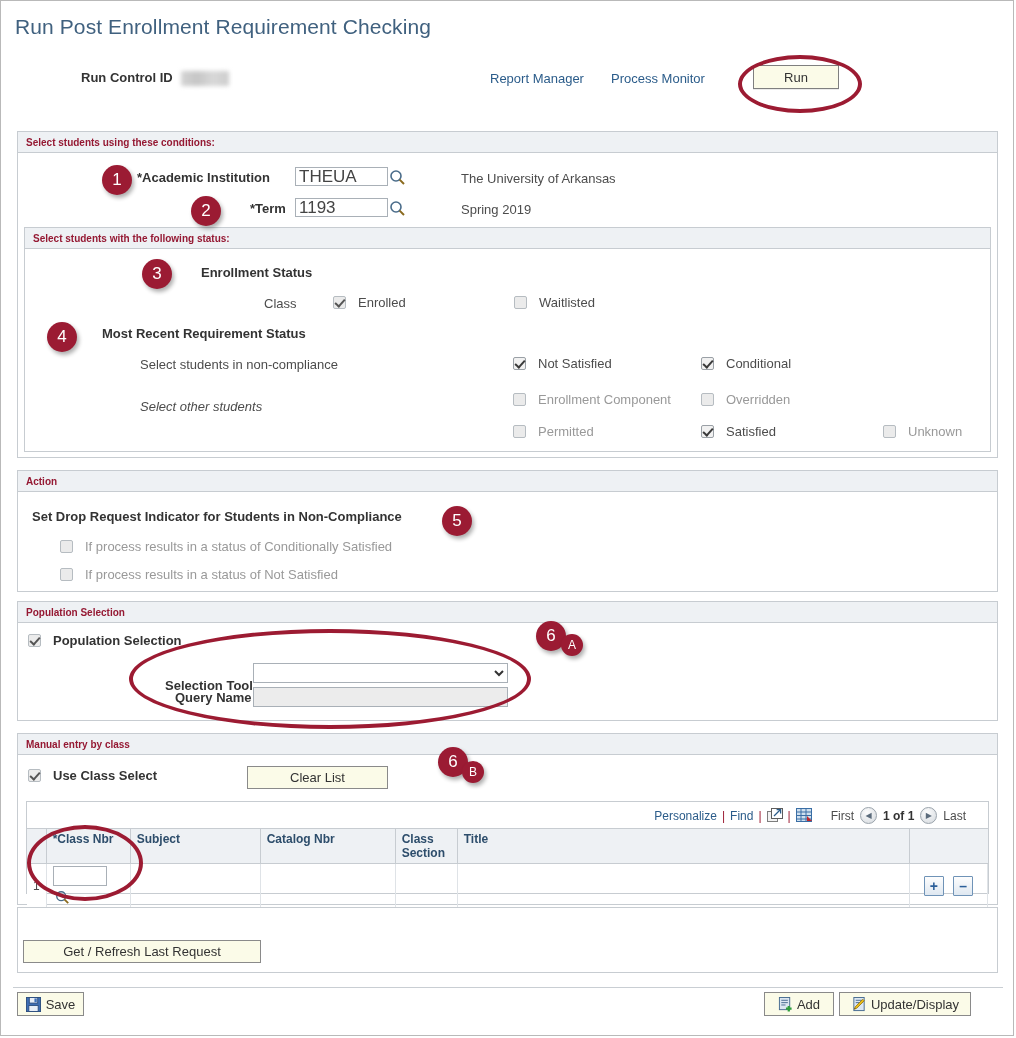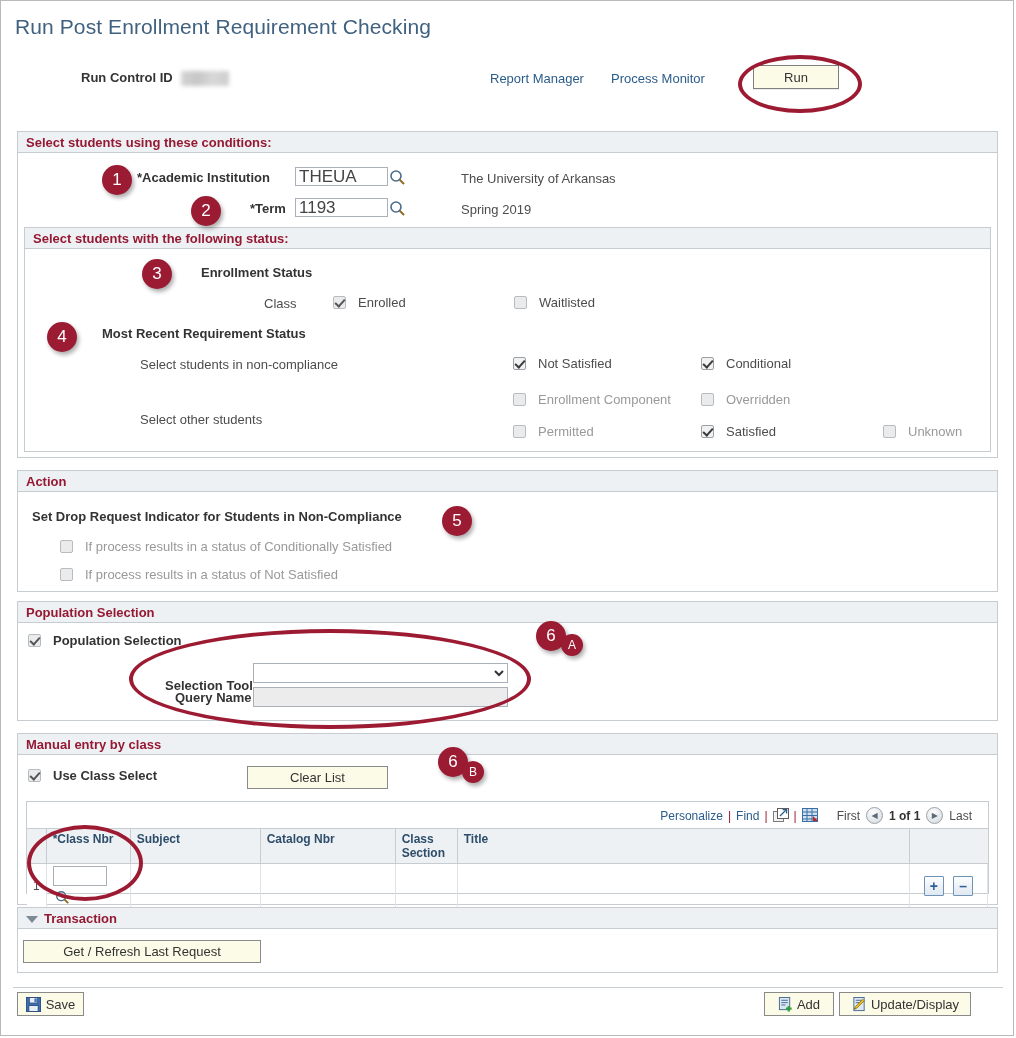--- a/index.html
+++ b/index.html
@@ -75,21 +75,21 @@
   .group{
     position:absolute;
     border:1px solid #c7ccd1;
     background:#fff;
     box-sizing:border-box;
   }
   .grouphdr{
     height:21px;line-height:21px;
     background:#eef1f4;
     border-bottom:1px solid #c7ccd1;
-    color:#951933;font-weight:bold;font-size:13px;
+    color:#951933;font-weight:bold;font-size:10px;
     padding-left:8px;
     box-sizing:border-box;
   }
   .inner-group{
     position:absolute;
     border:1px solid #c7ccd1;
     background:#fff;
     box-sizing:border-box;
   }
 
@@ -155,21 +155,21 @@
     cursor:pointer;padding:0;
     display:flex;align-items:center;justify-content:center;gap:5px;
     box-sizing:border-box;
   }
 
   
   .gridbox{
     position:absolute;border:1px solid #c7ccd1;background:#fff;box-sizing:border-box;
   }
   .gridtoolbar{
-    position:absolute;right:16px;top:5px;
+    position:absolute;right:22px;top:5px;
     display:flex;align-items:center;gap:0px;font-size:12px;color:#4c4c4c;
     white-space:nowrap;
   }
   .gridtoolbar a{color:#2b5c8a;text-decoration:none;cursor:pointer;}
   .sep{color:#9c1b32;margin:0 5px;}
   .pagenav{margin-left:18px;display:flex;align-items:center;gap:6px;}
   .navarrow{
     width:15px;height:15px;border-radius:50%;
     background:radial-gradient(circle at 40% 30%,#fdfdfd,#d3d8dd);
     border:1px solid #9aa3ab;display:flex;align-items:center;justify-content:center;
@@ -272,21 +272,21 @@
       </div>
 
       <div class="cbx-wrap" style="left:489px;top:67px;">
         <span class="cbx dim"></span>
         <span class="cbx-label">Waitlisted</span>
       </div>
 
       <div class="bold-text" style="left:77px;top:98px;">Most Recent Requirement Status</div>
 
       <div class="plain-text" style="left:115px;top:129px;">Select students in non-compliance</div>
-      <div class="plain-text" style="left:115px;top:184px;">Select other students</div>
+      <div class="plain-text" style="left:115px;top:171px;font-style:italic;">Select other students</div>
 
       <div class="cbx-wrap" style="left:488px;top:128px;">
         <span class="cbx checked"></span>
         <span class="cbx-label">Not Satisfied</span>
       </div>
       <div class="cbx-wrap" style="left:676px;top:128px;">
         <span class="cbx checked"></span>
         <span class="cbx-label">Conditional</span>
       </div>
 
@@ -439,23 +439,20 @@
           </tr>
         </tbody>
       </table>
     </div>
   </div>
   <div class="badge big" style="left:437px;top:746px;">6</div>
   <div class="badge small" style="left:461px;top:760px;">B</div>
   <div class="anno-ellipse" style="left:26px;top:824px;width:108px;height:68px;"></div>
 
   <div class="group" style="left:16px;top:906px;width:981px;height:66px;">
-    <div class="grouphdr">
-      <span class="collapse-tri"></span><span>Transaction</span>
-    </div>
     <button class="psbtn" style="left:5px;top:32px;width:238px;height:23px;">Get / Refresh Last Request</button>
   </div>
 
   <div class="footer-sep" style="top:986px;"></div>
 
   <button class="psbtn" style="left:16px;top:991px;width:67px;height:24px;">
     <span style="display:inline-flex;">
       <svg width="15" height="15" viewBox="0 0 16 16">
           <rect x="0.5" y="0.5" width="15" height="15" fill="#3f6fb5" stroke="#2b4d7e"></rect>
           <rect x="3.5" y="0.5" width="9" height="6" fill="#e8eef7" stroke="#2b4d7e"></rect>

